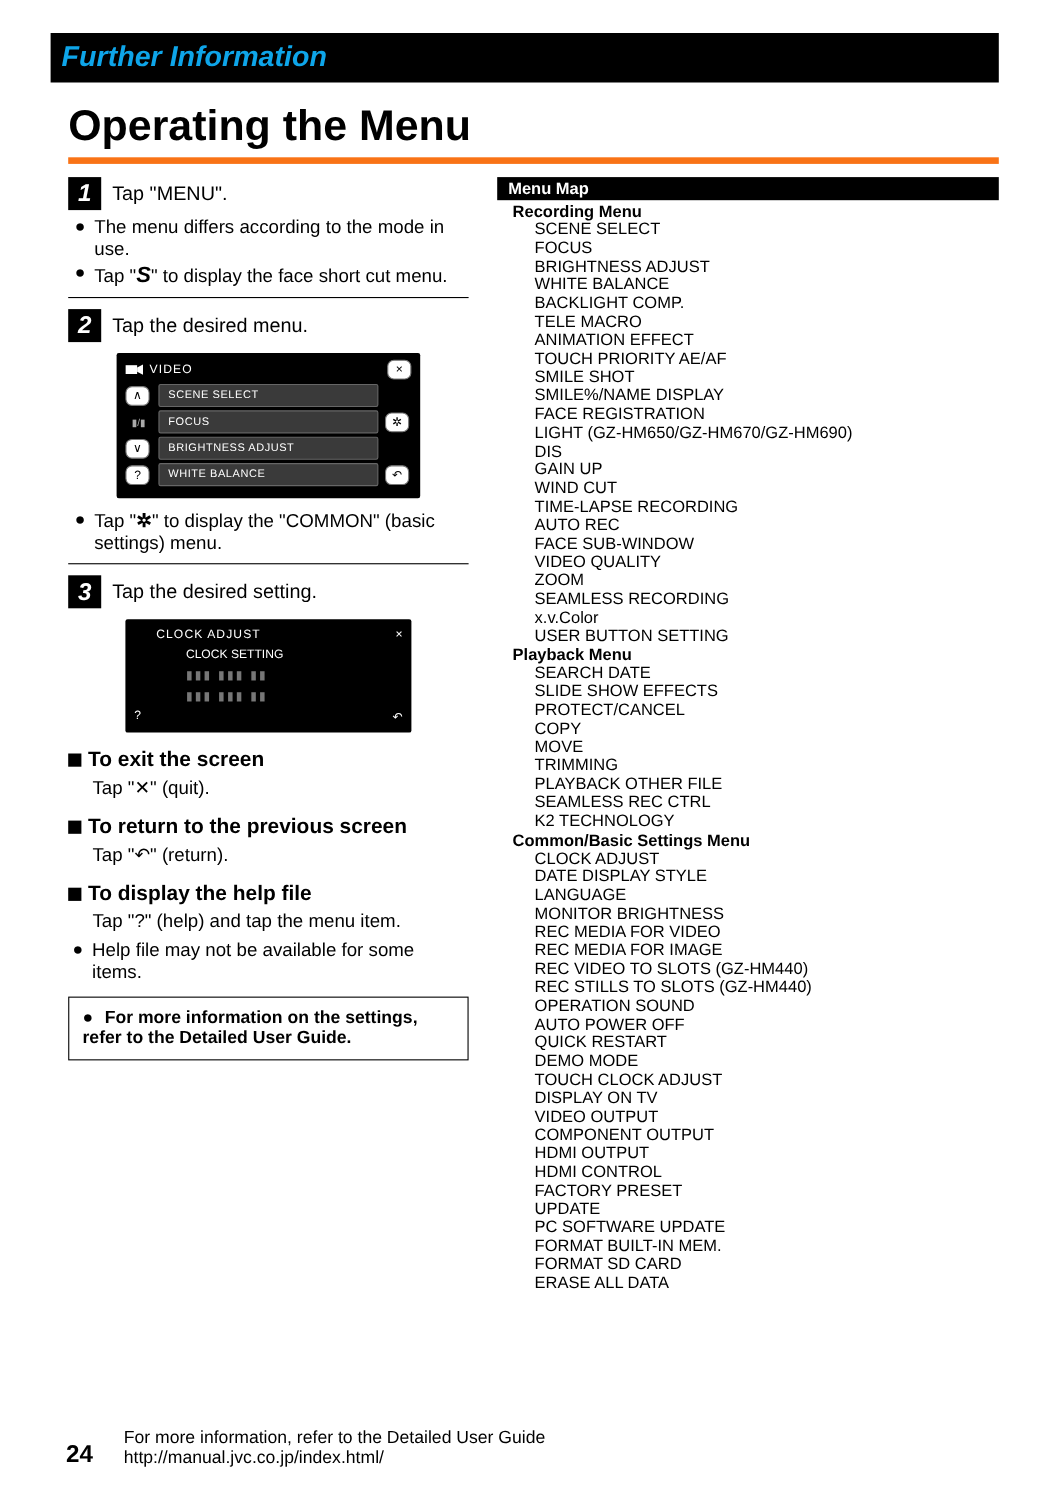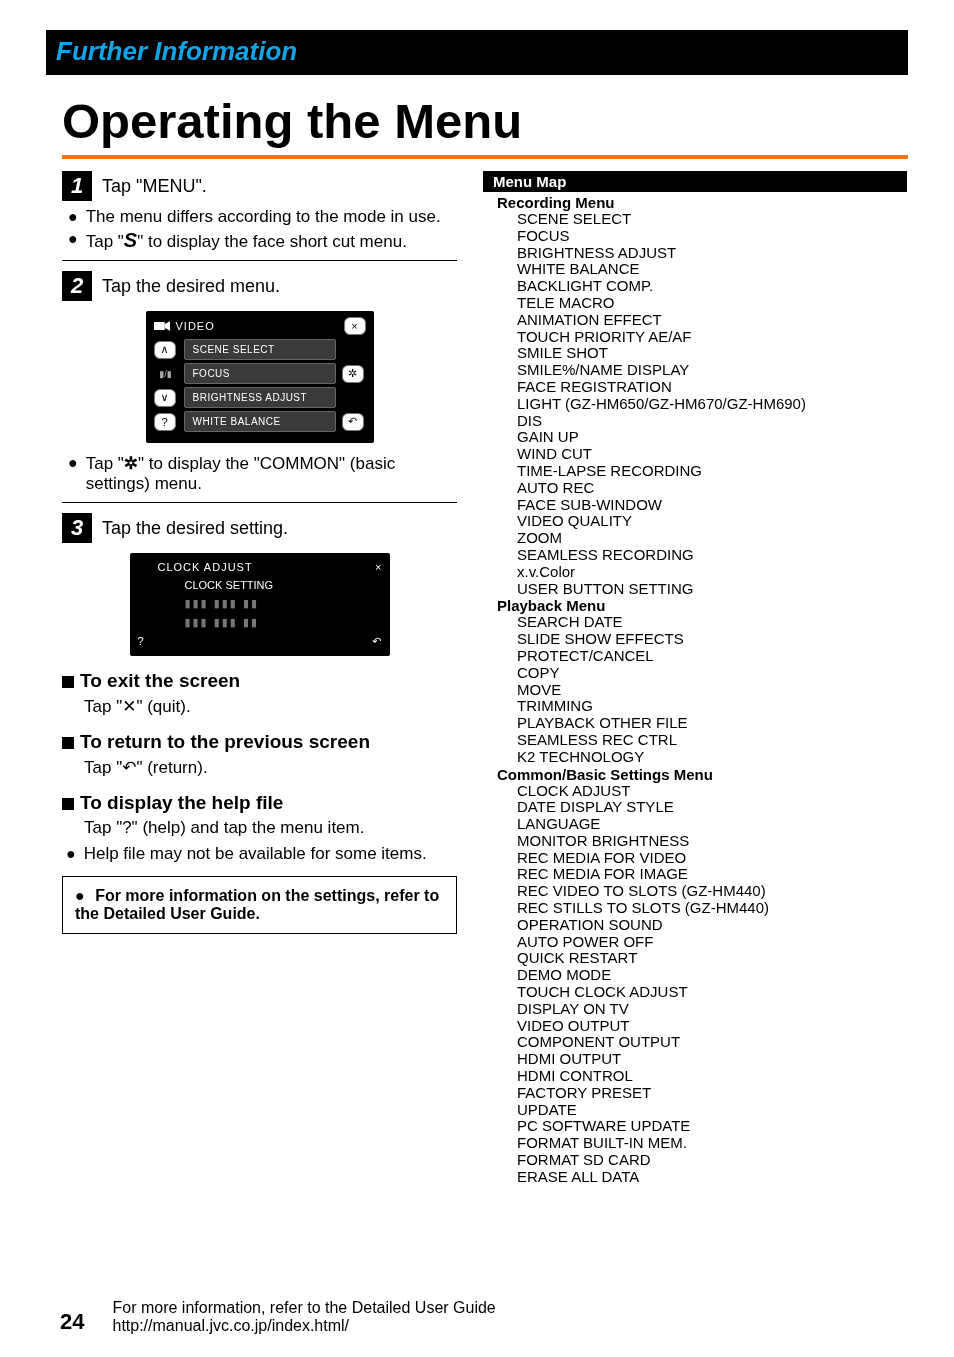--- a/index.html
+++ b/index.html
@@ -15,23 +15,23 @@
   .section-bar {
     background: #000;
     color: #0ea5e9;
     font-size: 26px;
     font-weight: bold;
     padding: 6px 10px 8px 10px;
     margin-bottom: 18px;
     font-style: italic;
   }
   h1.title {
-    font-size: 49px;
+    font-size: 39px;
     font-weight: bold;
-    border-bottom: 4px solid #f97316;
+    border-bottom: 6px solid #f97316;
     padding-bottom: 6px;
     margin-bottom: 12px;
     margin-left: 16px;
   }
   .cols {
     display: flex;
     gap: 26px;
     margin-left: 16px;
   }
   .leftcol { width: 395px; }
@@ -47,21 +47,21 @@
     line-height: 30px;
   }
   .steptext { font-size: 18px; }
   .subbullets { margin: 6px 0 8px 6px; }
   .bullet { display: flex; gap: 8px; font-size: 17px; margin-bottom: 2px; }
   .bullet .dot { font-size: 16px; line-height: 20px; }
   .divider { border-top: 1.5px solid #000; margin: 6px 0 10px 0; }
 
   
   .mock {
-    width: 228px; margin: 10px auto 10px auto;
+    width: 276px; margin: 10px auto 10px auto;
     background: #000; border-radius: 2px; padding: 6px 8px 8px 8px;
     color: #fff; font-size: 11px;
   }
   .mock .topbar { display: flex; align-items: center; gap: 6px; margin-bottom: 4px; }
   .mock .tb-icon { width: 16px; height: 12px; }
   .mock .tb-title { font-size: 11px; letter-spacing: 1px; }
   .mock .xbtn, .mock .gearbtn, .mock .backbtn, .mock .helpbtn, .mock .upbtn, .mock .dnbtn {
     background: #fff; color: #000; border-radius: 6px;
     width: 22px; height: 18px; font-size: 11px;
     display: inline-flex; align-items: center; justify-content: center;
@@ -92,21 +92,21 @@
   .toexit-text { font-size: 17px; margin-left: 22px; margin-bottom: 6px;}
   .notebox {
     border: 1.5px solid #000; padding: 10px 12px; margin-top: 12px;
     font-size: 16px;
   }
   .notebox .dot { margin-right: 6px; }
   .notebox b { font-weight: bold; }
 
   .menumap-title {
     background: #000; color:#fff; font-weight: bold; font-size: 15px;
-    padding: 2px 10px; width: 424px; margin-bottom: 2px;
+    padding: 2px 10px; width: 456px; margin-bottom: 2px;
   }
   .grp { font-weight: bold; font-size: 15px; margin-top: 0; margin-left: 14px;}
   .items { margin-left: 34px; font-size: 15px; line-height: 1.12;}
   .items div { white-space: nowrap; }
 
   .footer {
     position: absolute; bottom: 22px; left: 60px;
     font-size: 16px; display:flex; align-items:flex-end; gap:28px;
   }
   .footer .pg { font-size: 22px; font-weight: bold; }

